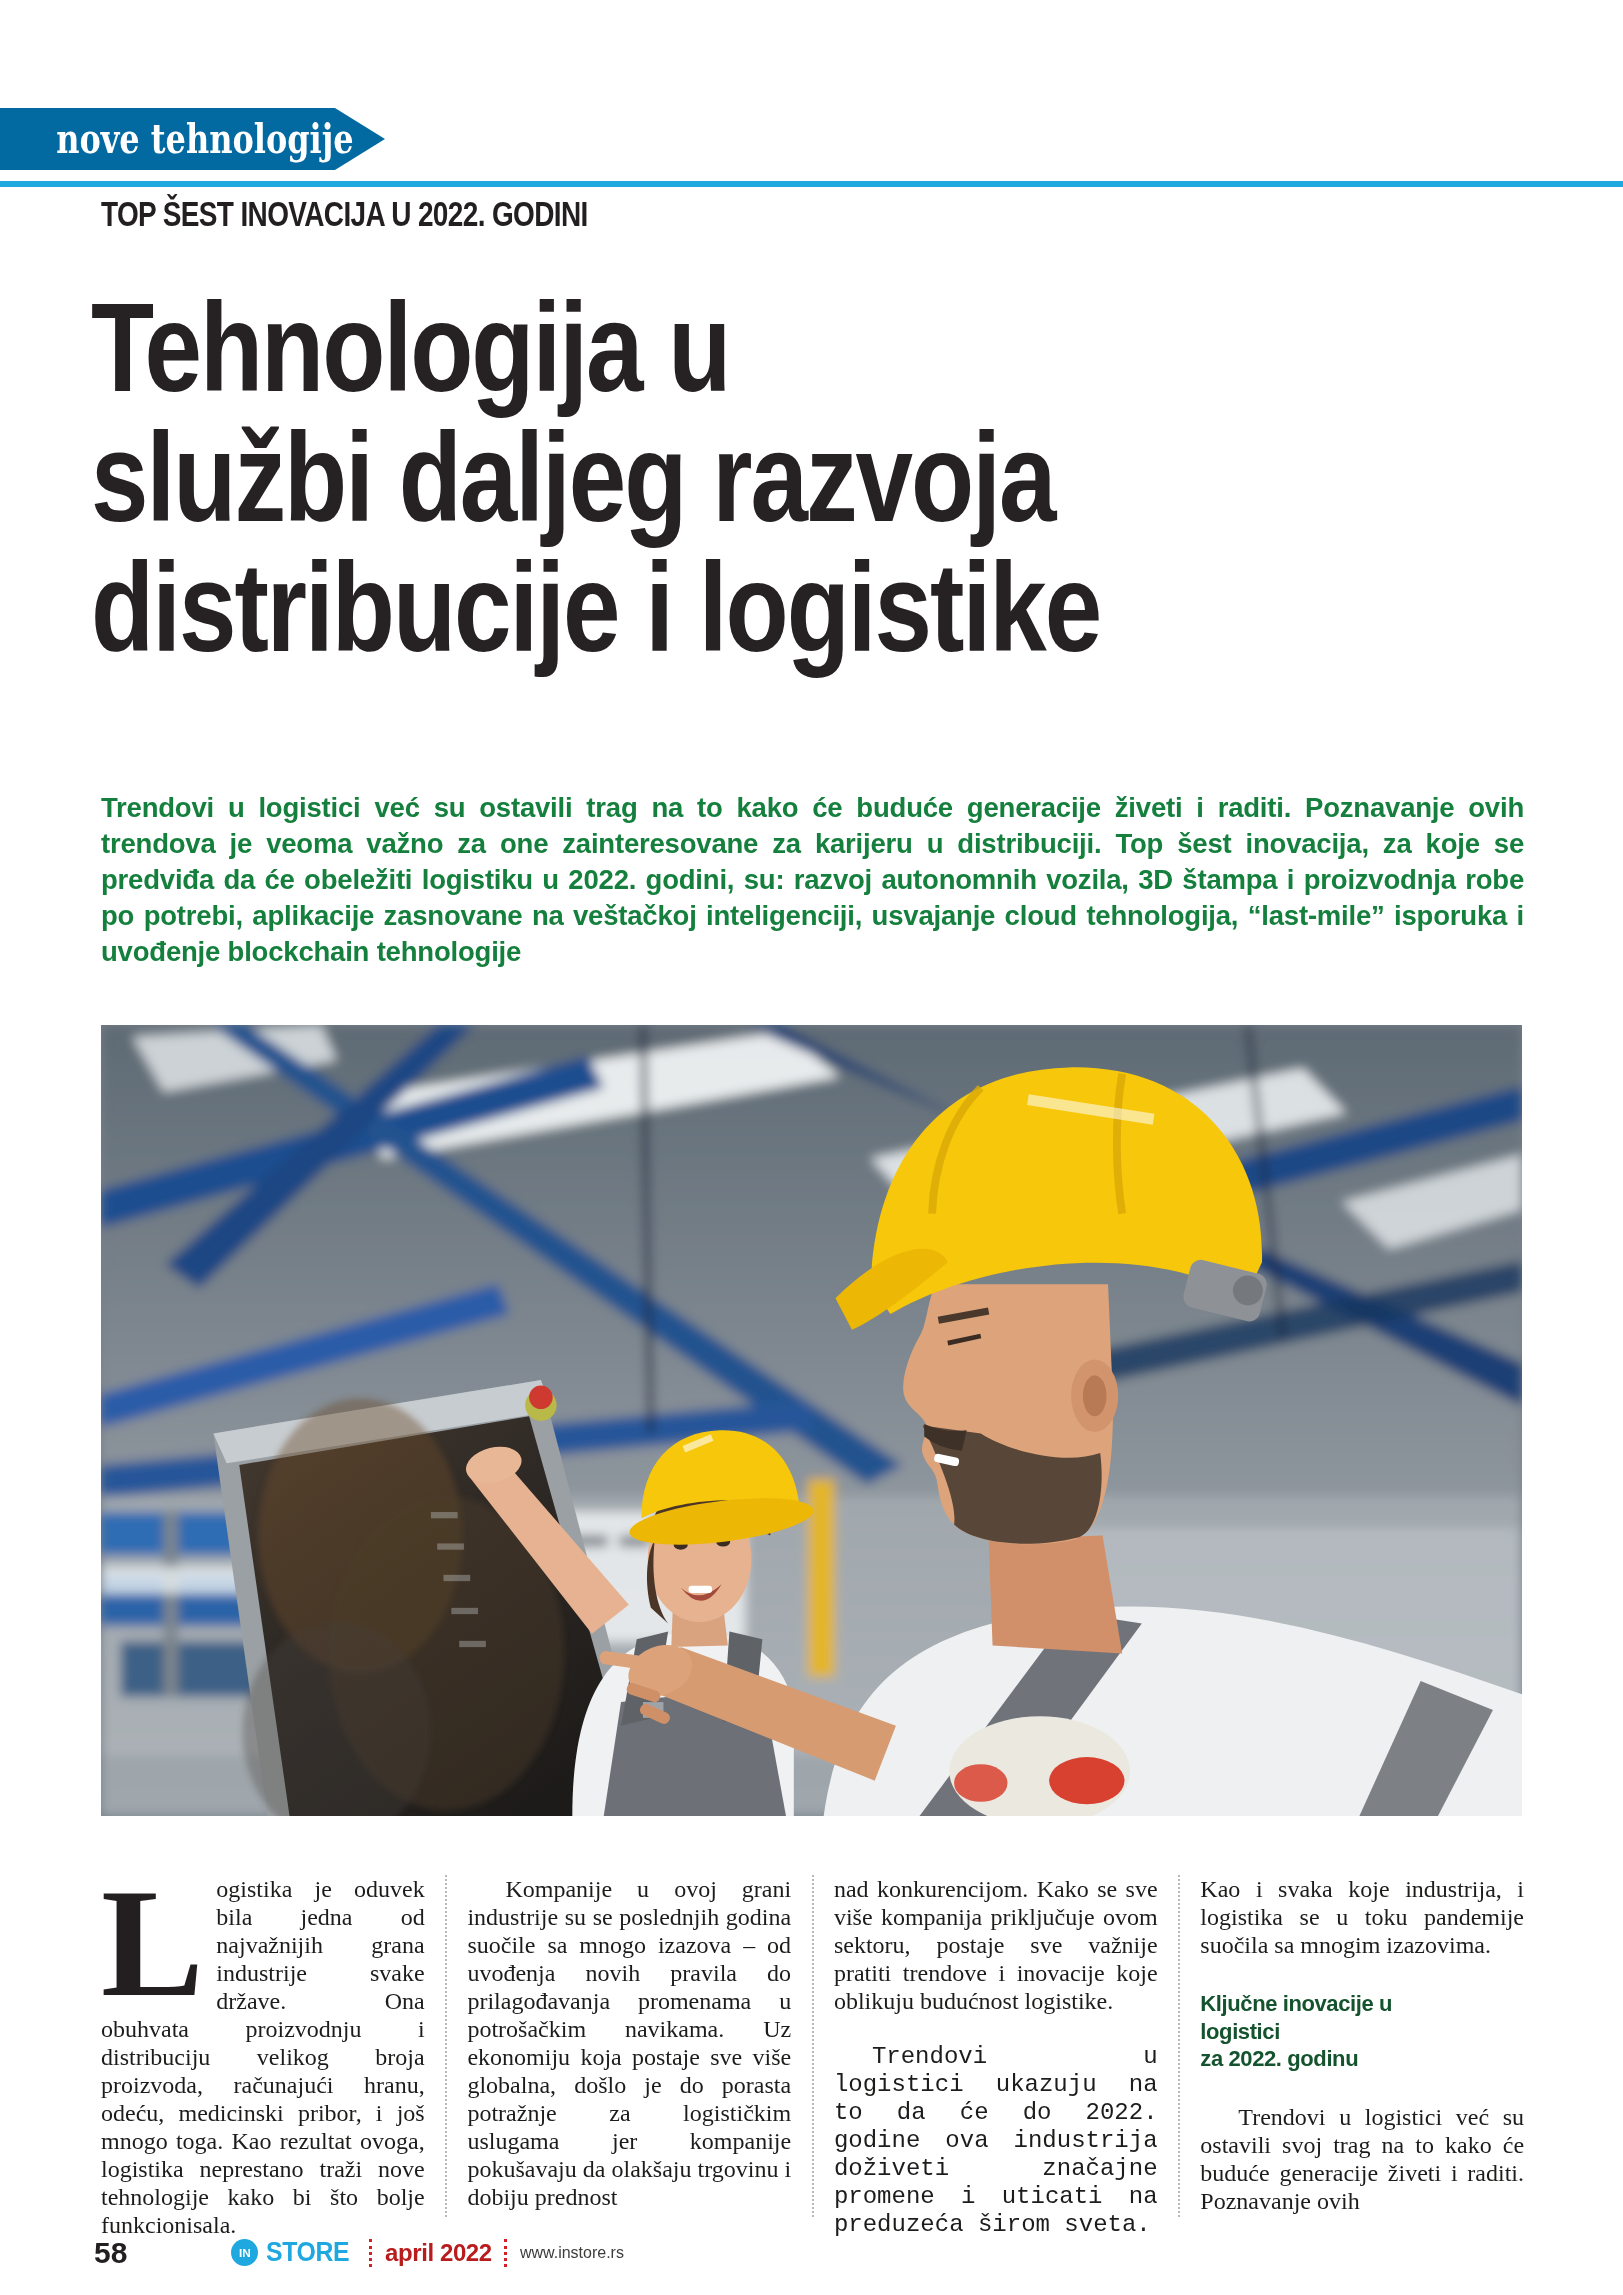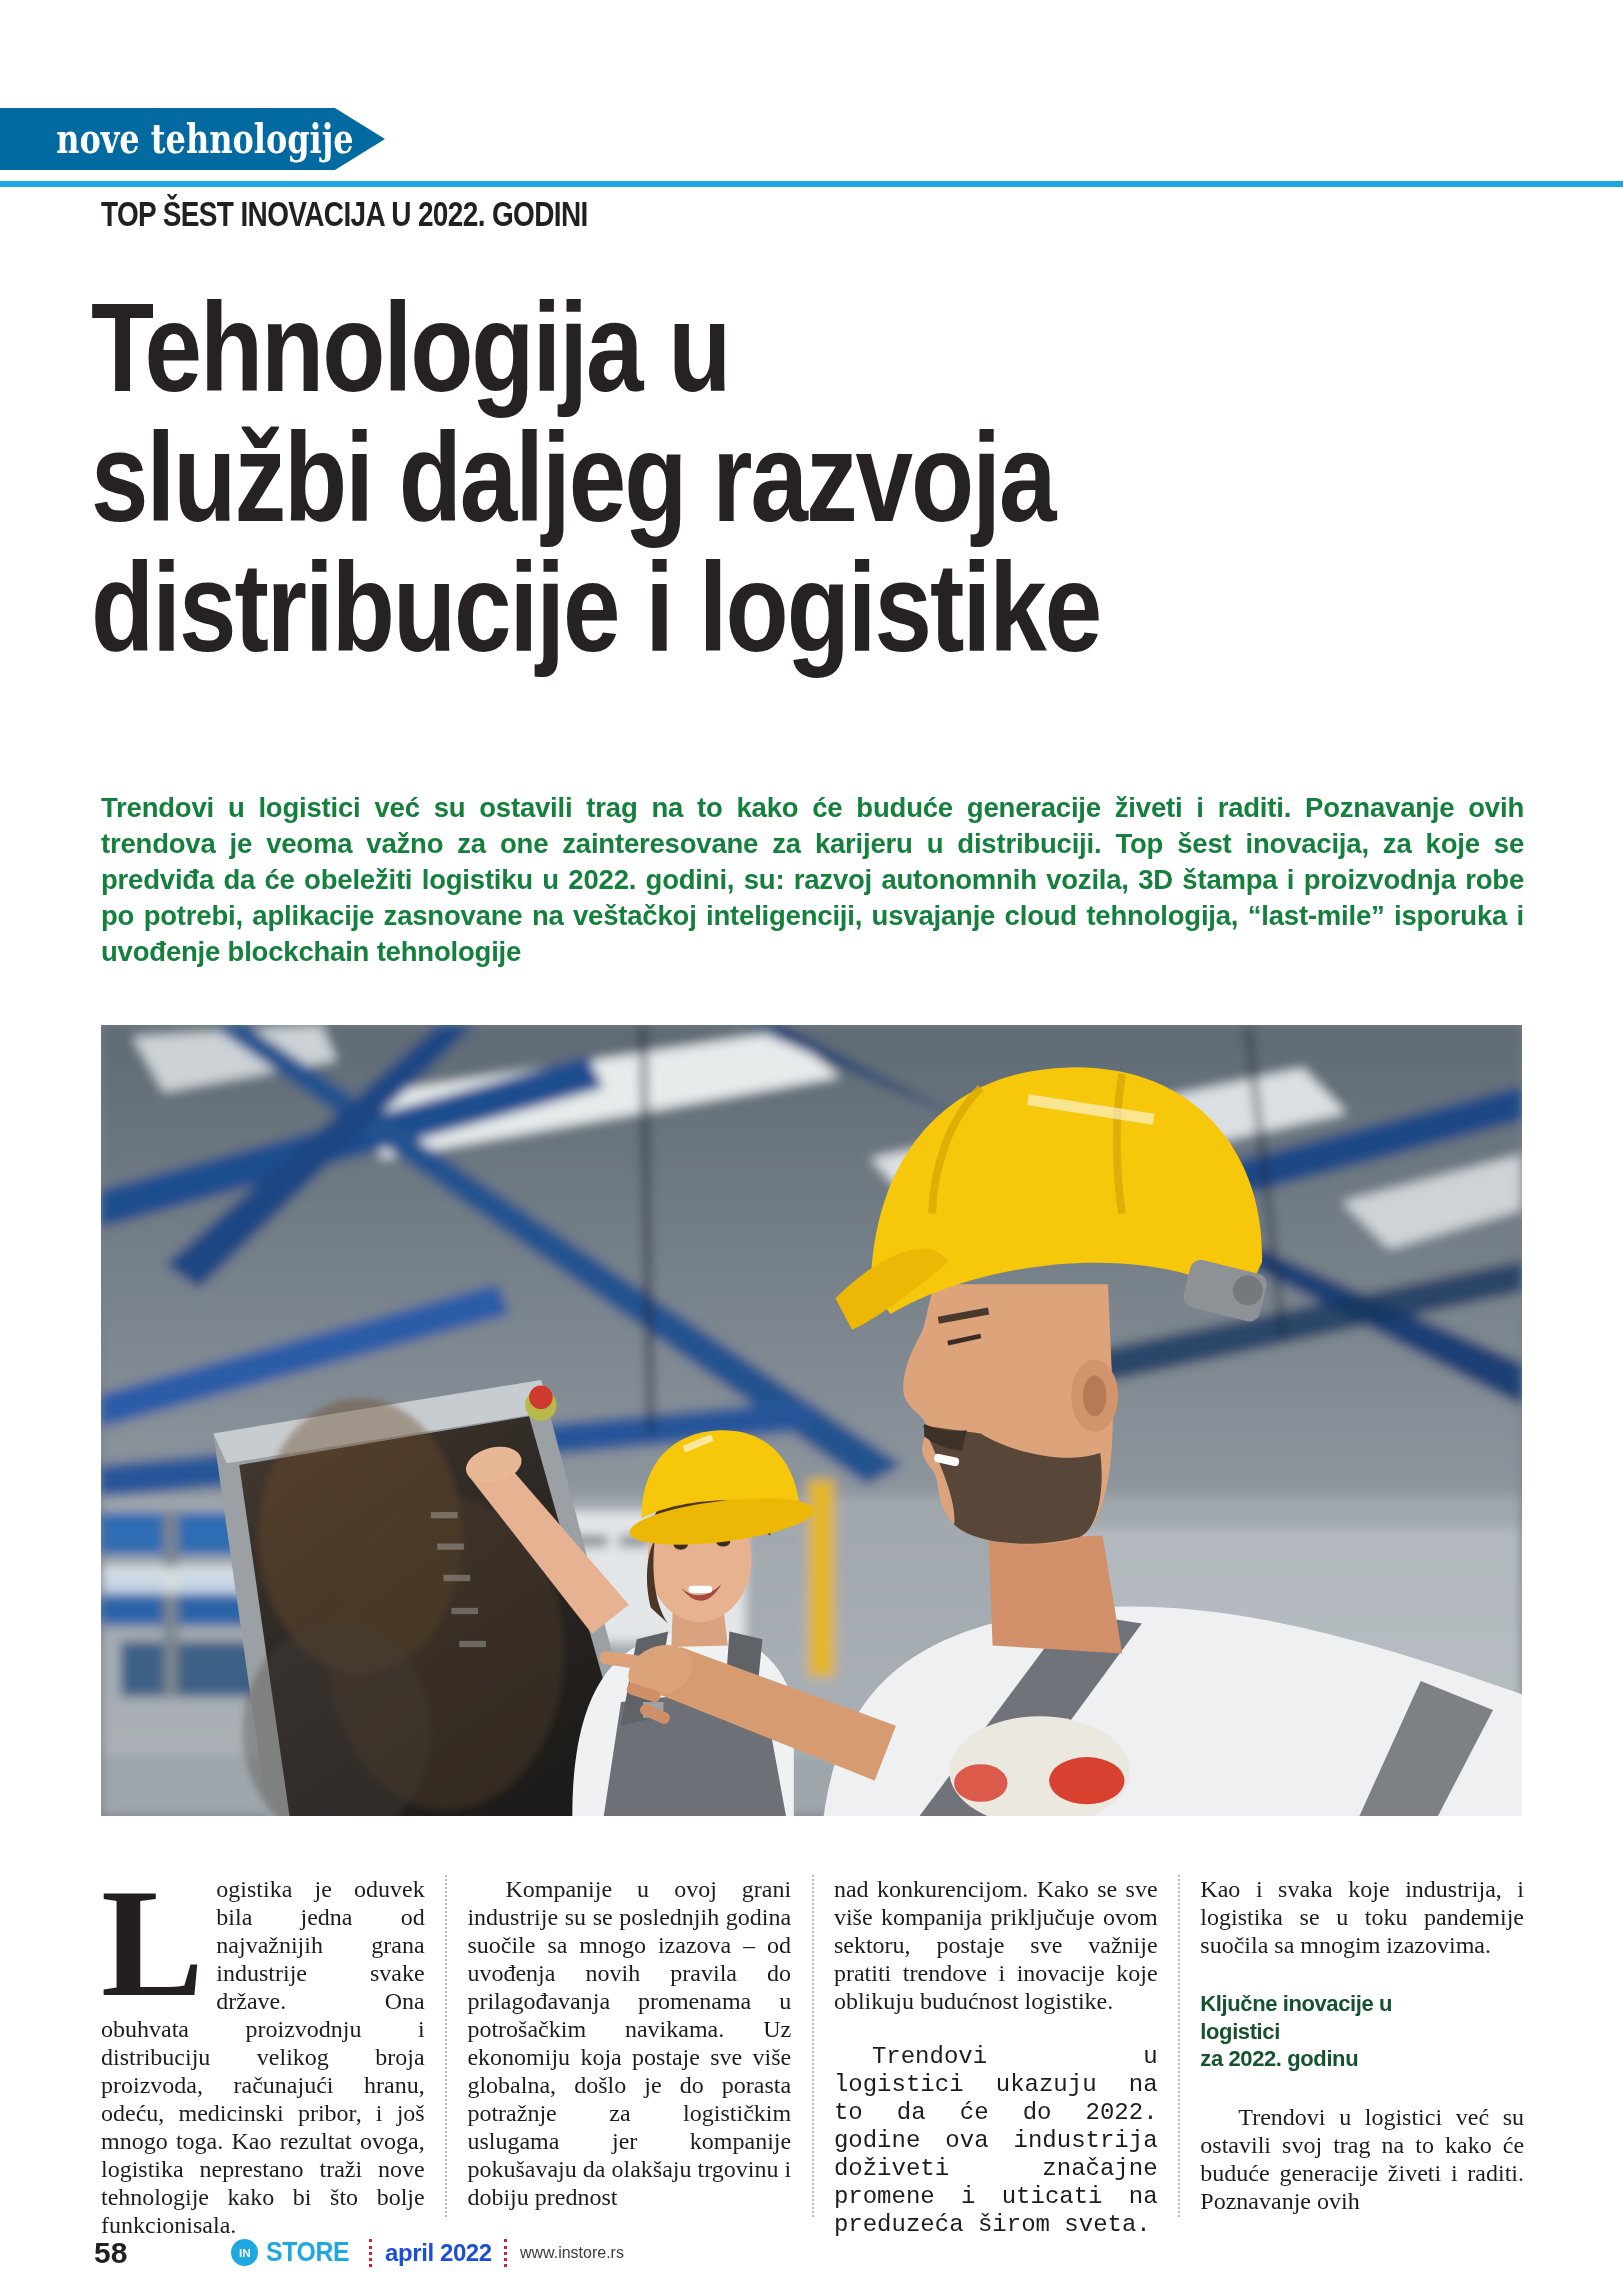--- a/index.html
+++ b/index.html
@@ -71,21 +71,21 @@
   .logo-circle{
     width:27px;height:27px;border-radius:50%;background:#1fa8e0;color:#ffffff;
     font-weight:bold;font-size:11.8px;display:flex;align-items:center;justify-content:center;
     letter-spacing:0;
   }
   .logo-store{
     color:#1fa8e0;font-weight:bold;font-size:27px;letter-spacing:-0.4px;margin-left:7.9px;
     transform:scaleX(0.92);transform-origin:0 50%;
   }
   .vdot{height:28px;border-left:3.9px dotted #d42027;margin:0 12.6px;}
-  .issue-date{font-weight:bold;font-size:24px;color:#1d4ed8;letter-spacing:-0.4px;text-align:right;}
+  .issue-date{font-weight:bold;font-size:24px;color:#b91c1c;letter-spacing:-0.4px;text-align:right;}
   .website{font-size:16px;color:#3c3c3b;text-decoration:none;}
 </style>
 </head>
 <body>
 
 <div class="kicker-banner">
   <span class="banner-label">nove tehnologije</span>
 </div>
 <div class="cyan-rule"></div>
 <div class="section-label">TOP ŠEST INOVACIJA U 2022. GODINI</div>

